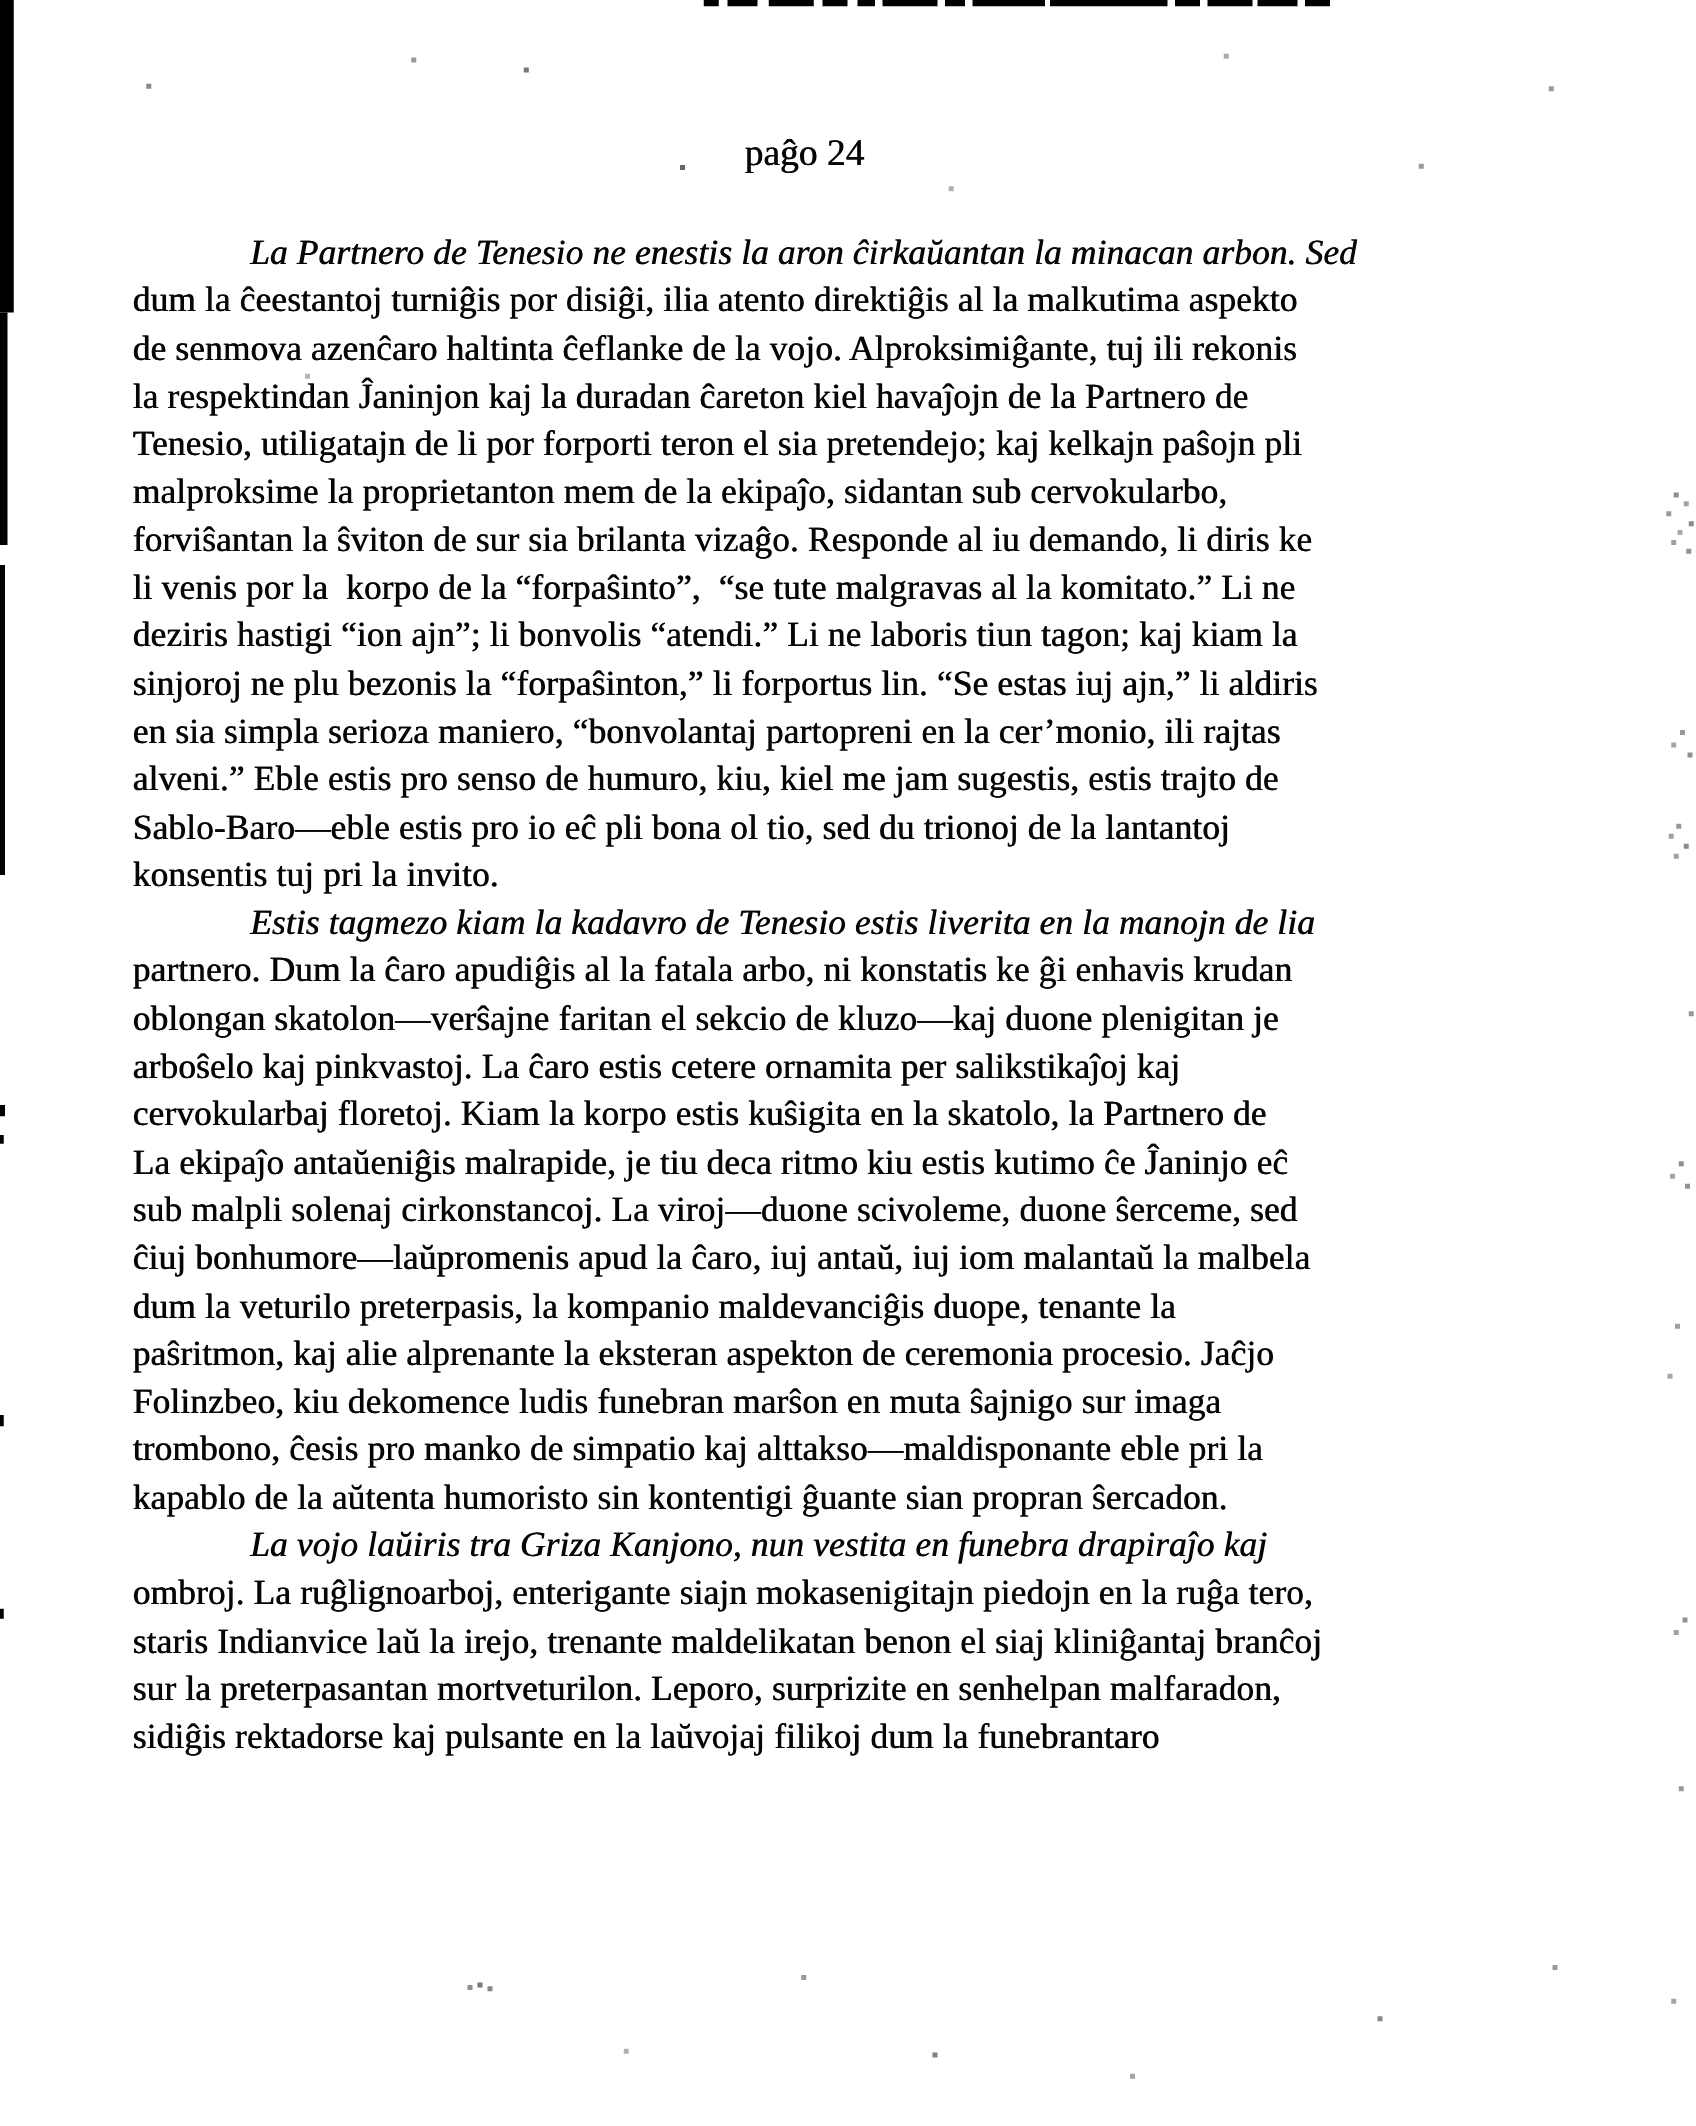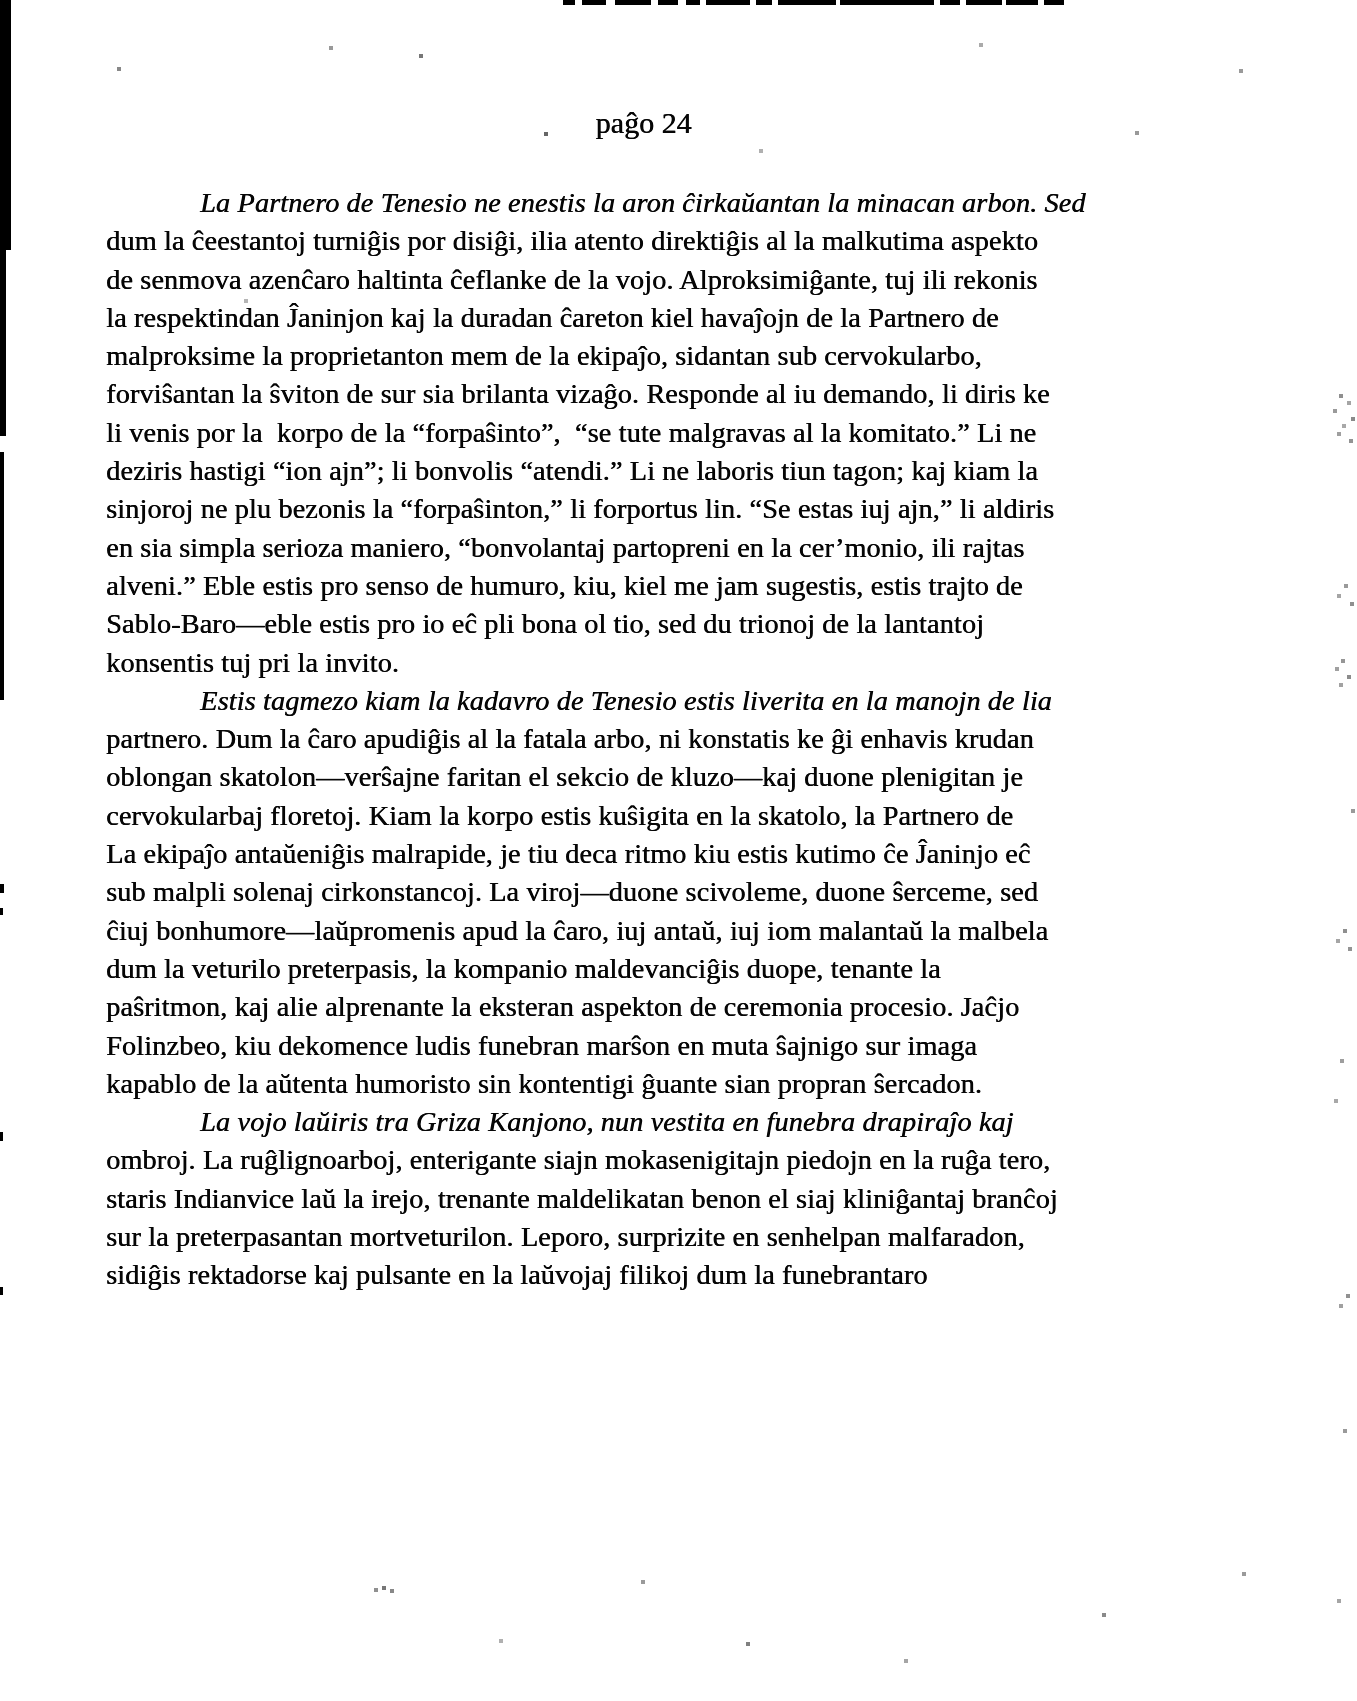--- a/index.html
+++ b/index.html
@@ -93,41 +93,44 @@
   </div>
 
   <div class="content">
     <div class="page-header">paĝo 24</div>
     <div>
         <div class="paragraph">
           <div class="line first">La Partnero de Tenesio ne enestis la aron ĉirkaŭantan la minacan arbon. Sed</div>
           <div class="line">dum la ĉeestantoj turniĝis por disiĝi, ilia atento direktiĝis al la malkutima aspekto</div>
           <div class="line">de senmova azenĉaro haltinta ĉeflanke de la vojo. Alproksimiĝante, tuj ili rekonis</div>
           <div class="line">la respektindan Ĵaninjon kaj la duradan ĉareton kiel havaĵojn de la Partnero de</div>
+          <div class="line">Tenesio, utiligatajn de li por forporti teron el sia pretendejo; kaj kelkajn paŝojn pli</div>
           <div class="line">malproksime la proprietanton mem de la ekipaĵo, sidantan sub cervokularbo,</div>
           <div class="line">forviŝantan la ŝviton de sur sia brilanta vizaĝo. Responde al iu demando, li diris ke</div>
           <div class="line">li venis por la  korpo de la “forpaŝinto”,  “se tute malgravas al la komitato.” Li ne</div>
           <div class="line">deziris hastigi “ion ajn”; li bonvolis “atendi.” Li ne laboris tiun tagon; kaj kiam la</div>
           <div class="line">sinjoroj ne plu bezonis la “forpaŝinton,” li forportus lin. “Se estas iuj ajn,” li aldiris</div>
           <div class="line">en sia simpla serioza maniero, “bonvolantaj partopreni en la cer’monio, ili rajtas</div>
           <div class="line">alveni.” Eble estis pro senso de humuro, kiu, kiel me jam sugestis, estis trajto de</div>
           <div class="line">Sablo-Baro—eble estis pro io eĉ pli bona ol tio, sed du trionoj de la lantantoj</div>
           <div class="line">konsentis tuj pri la invito.</div>
         </div>
         <div class="paragraph">
           <div class="line first">Estis tagmezo kiam la kadavro de Tenesio estis liverita en la manojn de lia</div>
           <div class="line">partnero. Dum la ĉaro apudiĝis al la fatala arbo, ni konstatis ke ĝi enhavis krudan</div>
           <div class="line">oblongan skatolon—verŝajne faritan el sekcio de kluzo—kaj duone plenigitan je</div>
+          <div class="line">arboŝelo kaj pinkvastoj. La ĉaro estis cetere ornamita per salikstikaĵoj kaj</div>
           <div class="line">cervokularbaj floretoj. Kiam la korpo estis kuŝigita en la skatolo, la Partnero de</div>
           <div class="line">La ekipaĵo antaŭeniĝis malrapide, je tiu deca ritmo kiu estis kutimo ĉe Ĵaninjo eĉ</div>
           <div class="line">sub malpli solenaj cirkonstancoj. La viroj—duone scivoleme, duone ŝerceme, sed</div>
           <div class="line">ĉiuj bonhumore—laŭpromenis apud la ĉaro, iuj antaŭ, iuj iom malantaŭ la malbela</div>
           <div class="line">dum la veturilo preterpasis, la kompanio maldevanciĝis duope, tenante la</div>
           <div class="line">paŝritmon, kaj alie alprenante la eksteran aspekton de ceremonia procesio. Jaĉjo</div>
           <div class="line">Folinzbeo, kiu dekomence ludis funebran marŝon en muta ŝajnigo sur imaga</div>
+          <div class="line">trombono, ĉesis pro manko de simpatio kaj alttakso—maldisponante eble pri la</div>
           <div class="line">kapablo de la aŭtenta humoristo sin kontentigi ĝuante sian propran ŝercadon.</div>
         </div>
         <div class="paragraph">
           <div class="line first">La vojo laŭiris tra Griza Kanjono, nun vestita en funebra drapiraĵo kaj</div>
           <div class="line">ombroj. La ruĝlignoarboj, enterigante siajn mokasenigitajn piedojn en la ruĝa tero,</div>
           <div class="line">staris Indianvice laŭ la irejo, trenante maldelikatan benon el siaj kliniĝantaj branĉoj</div>
           <div class="line">sur la preterpasantan mortveturilon. Leporo, surprizite en senhelpan malfaradon,</div>
           <div class="line">sidiĝis rektadorse kaj pulsante en la laŭvojaj filikoj dum la funebrantaro</div>
         </div>
       </div>

